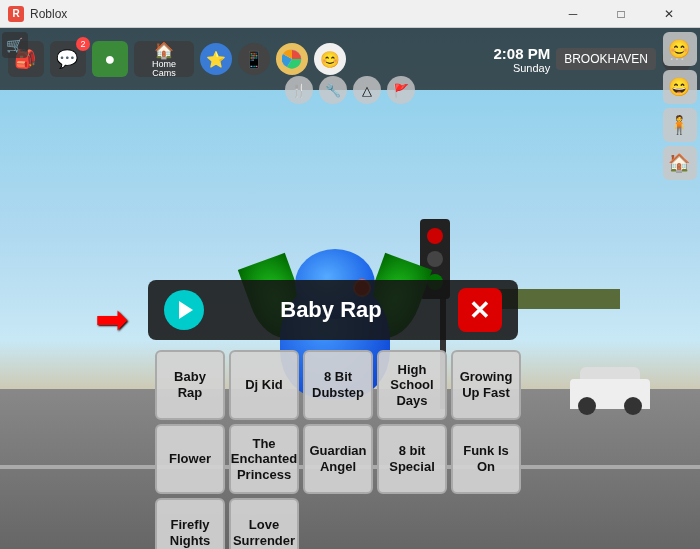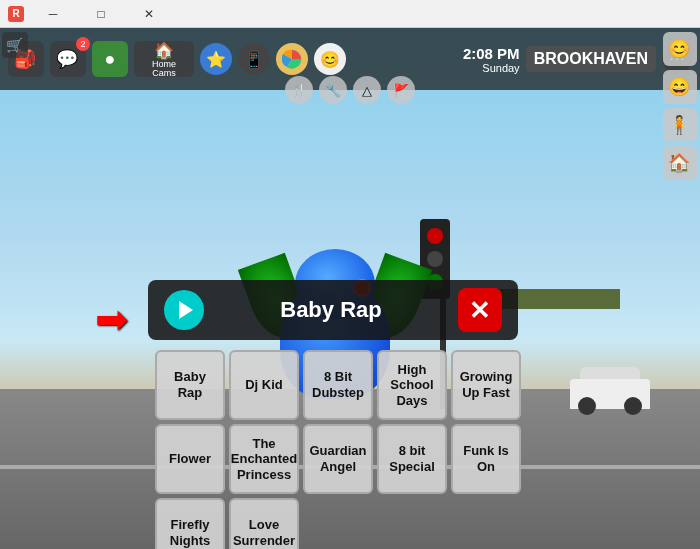--- a/index.html
+++ b/index.html
@@ -262,22 +262,22 @@
       color: white;
       text-align: right;
     }
     #clock-area .time { font-size: 15px; font-weight: bold; }
     #clock-area .day { font-size: 11px; }
     #brookhaven-badge {
       background: rgba(80,80,80,0.9);
       color: white;
       padding: 4px 8px;
       border-radius: 4px;
-      font-size: 16px;
-      font-weight: bold;
+      font-size: 12px;
+      font-weight: normal;
     }
     .more-btn {
       width: 30px; height: 30px;
       background: rgba(60,60,60,0.8);
       border-radius: 50%;
       display: flex; align-items: center; justify-content: center;
       color: white; font-size: 16px; cursor: pointer;
     }
 
     
@@ -378,20 +378,21 @@
       cursor: pointer;
       padding: 4px;
       line-height: 1.2;
     }
   </style>
 </head>
 <body>
 
 <div id="titlebar">
   <div class="title-icon">R</div>
+  <span class="title-text">Roblox</span>
   <div class="win-controls">
     <div class="win-btn">─</div>
     <div class="win-btn">□</div>
     <div class="win-btn close">✕</div>
   </div>
 </div>
 
 <div id="game-container">
 
   <div id="sky-bg"></div>

